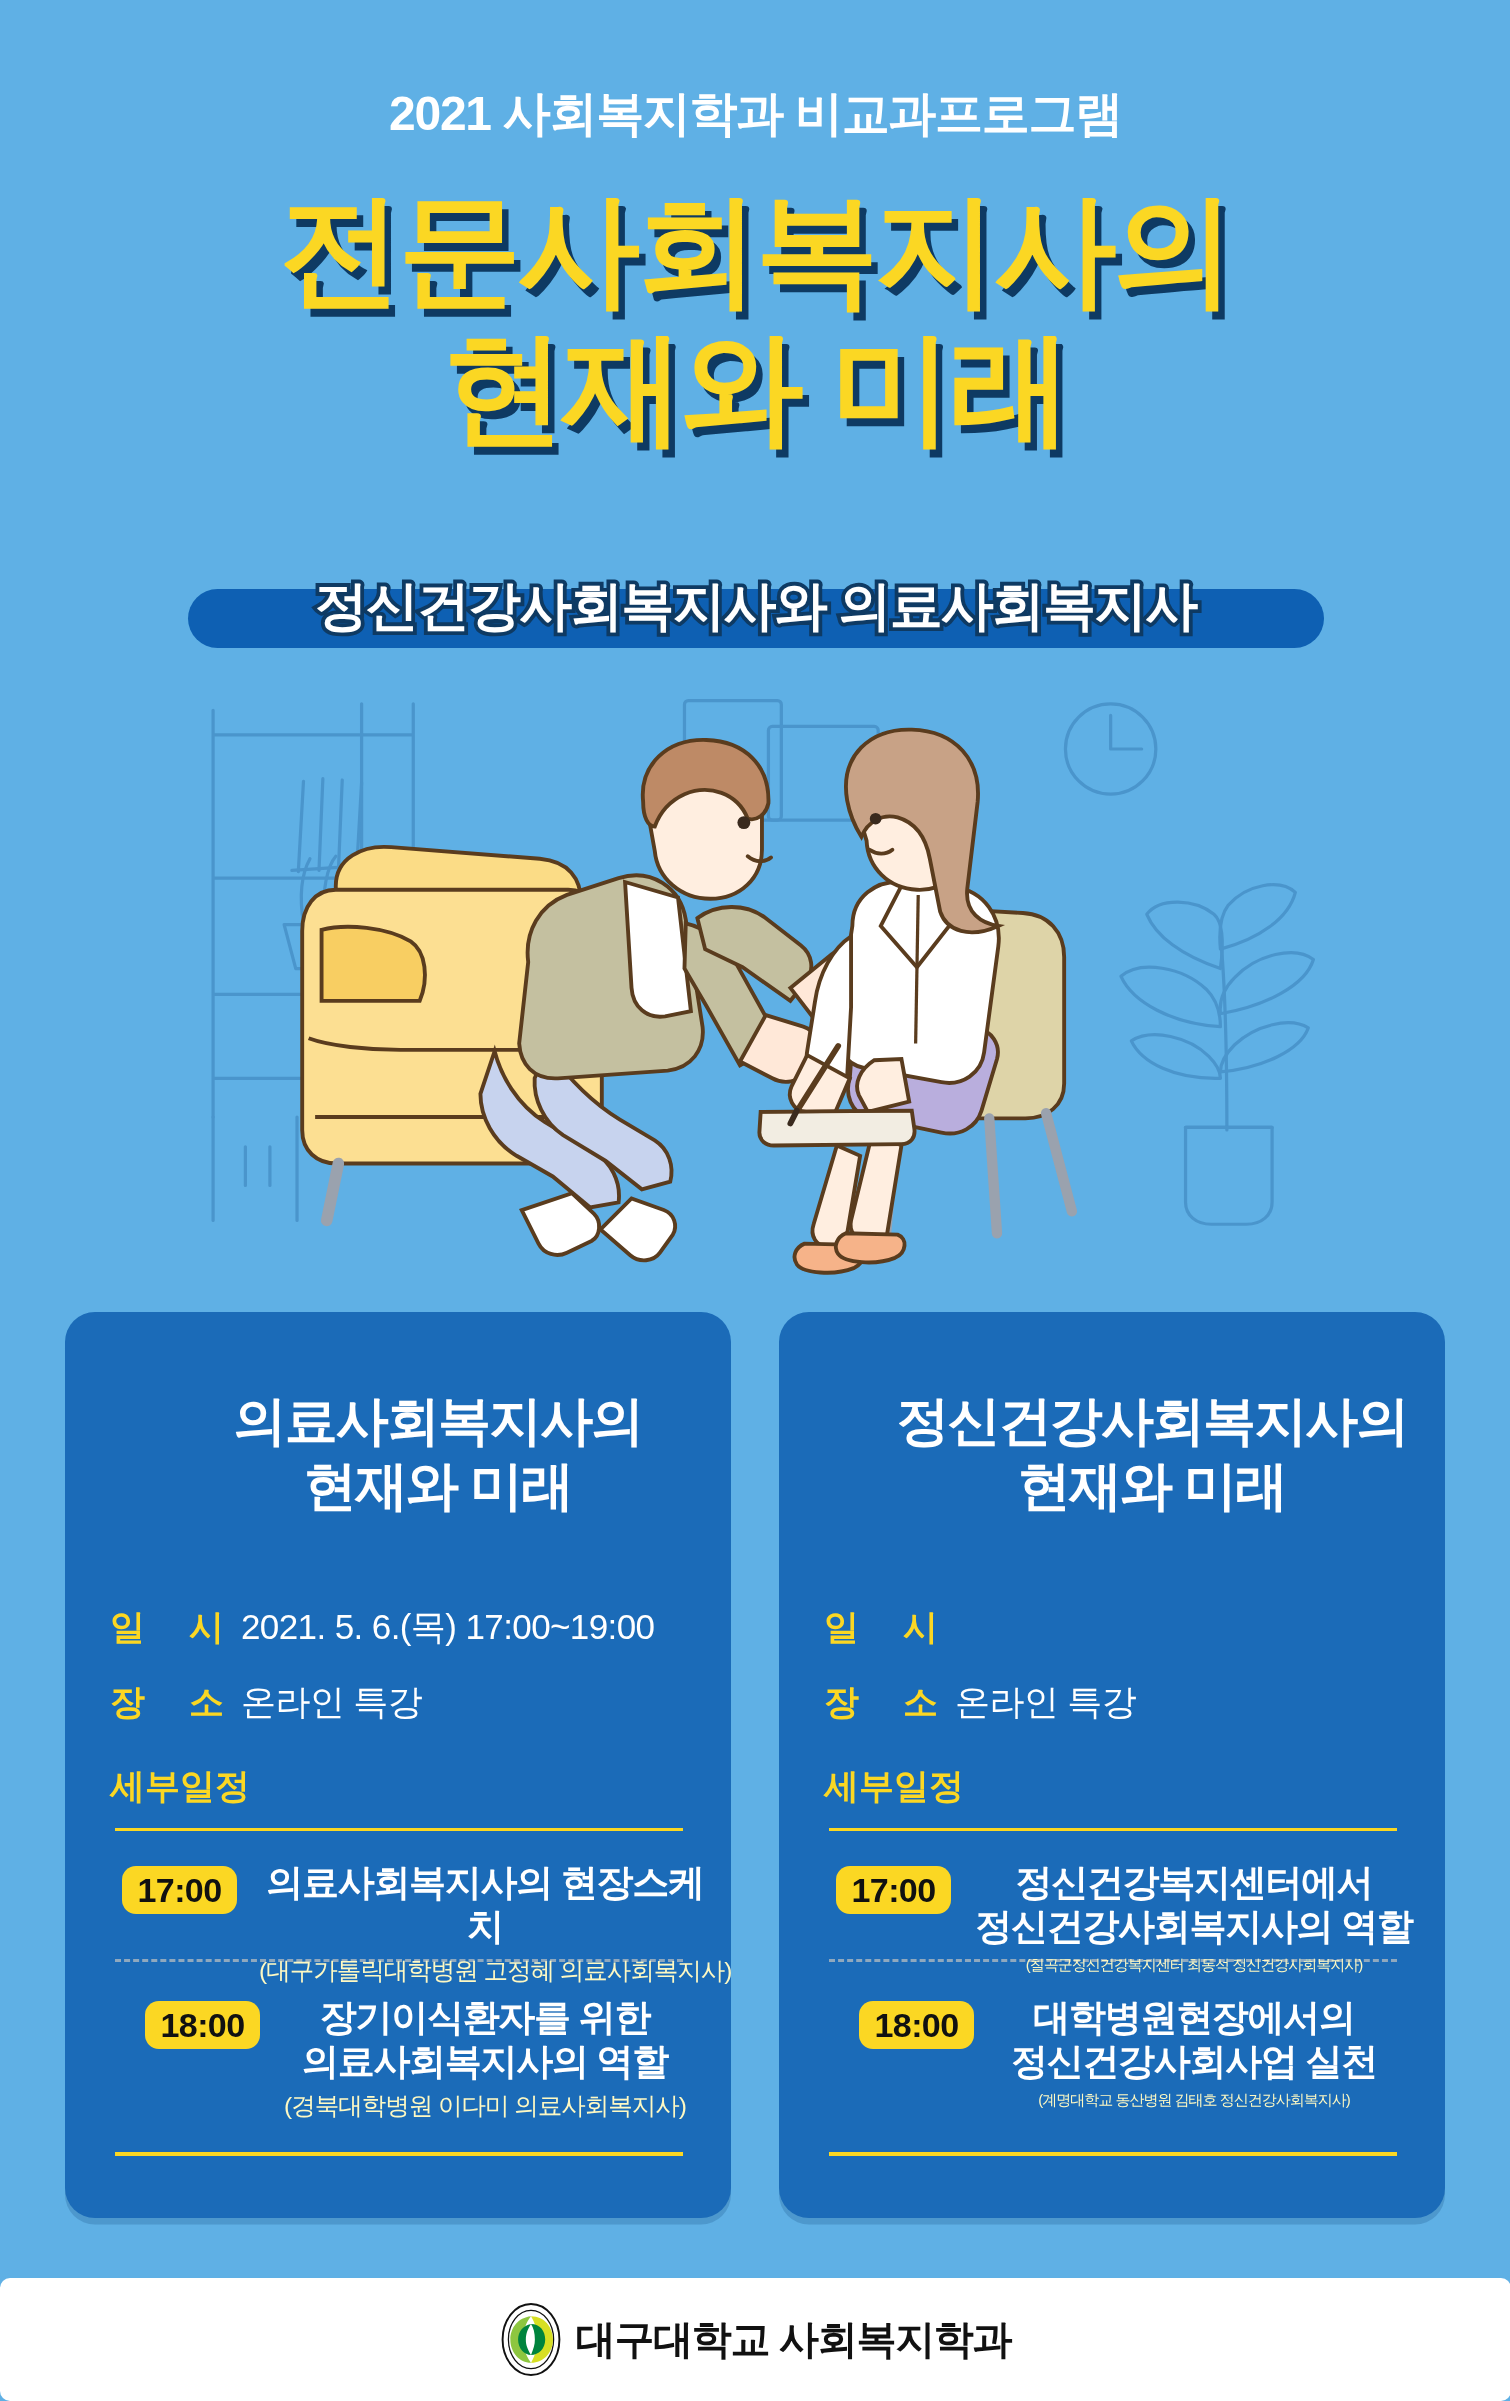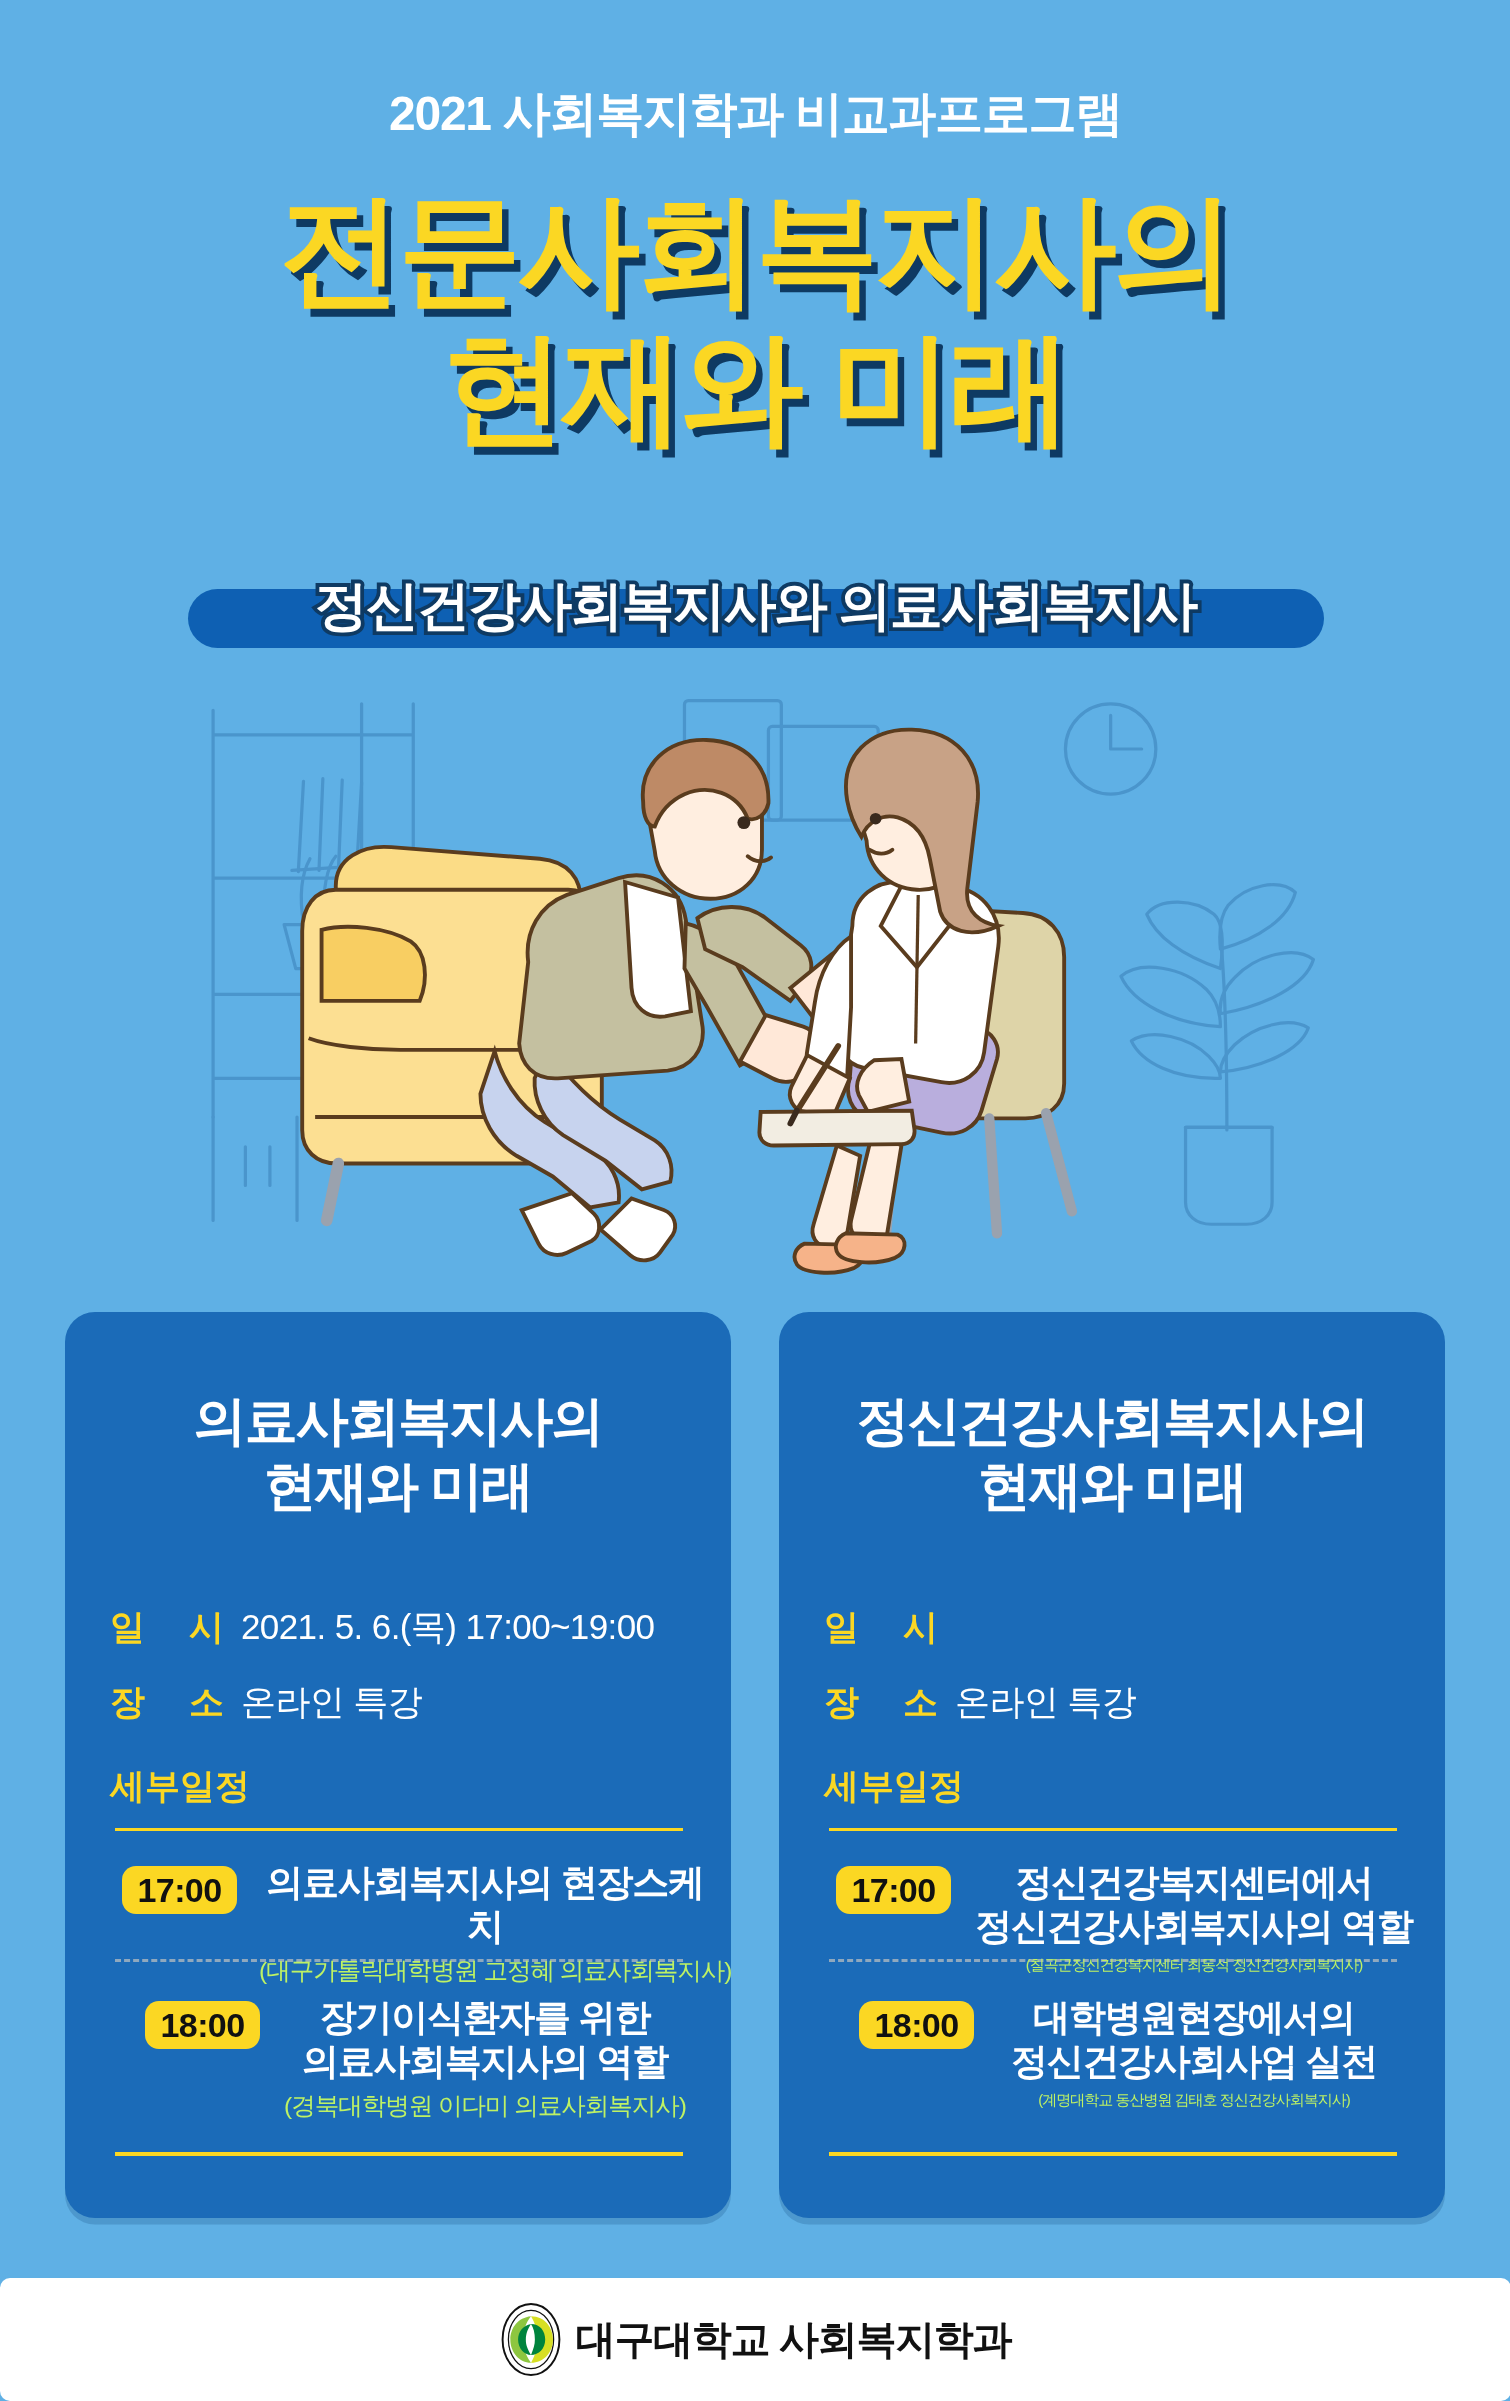--- a/index.html
+++ b/index.html
@@ -51,20 +51,21 @@
     background:#1B6BB8;border-radius:30px;
     box-shadow:0 6.5px 0 rgba(13,70,123,.22);
   }
   .card.left{left:65px;}
   .card.right{left:779px;}
 
   .card-title{
     position:absolute;left:0;top:77px;width:100%;text-align:center;
     color:#FFFFFF;font-size:53px;font-weight:bold;line-height:1.22;
     letter-spacing:-1.9px;
+    padding-left:40px;
   }
 
   .meta-row{position:absolute;left:45px;width:587px;display:flex;align-items:baseline;}
   .meta-row.r1{top:292px;}
   .meta-row.r2{top:367px;}
   .meta-k1{color:#FBD723;font-size:35px;font-weight:bold;width:37px;flex:none;}
   .meta-k2{color:#FBD723;font-size:35px;font-weight:bold;width:77px;flex:none;text-align:right;}
   .meta-v{color:#FFFFFF;font-size:35px;font-weight:normal;margin-left:17px;letter-spacing:-0.6px;}
 
   .sched-label{
@@ -86,21 +87,21 @@
     display:flex;align-items:center;justify-content:center;letter-spacing:-0.6px;
   }
   .badge.b-a{left:57px;}
   .badge.b-b{left:80px;}
   .slot-body{position:absolute;left:194px;width:452px;text-align:center;}
   .slot-body.wide{left:176px;width:478px;}
   .slot-title{
     color:#FFFFFF;font-size:37px;font-weight:bold;line-height:1.2;letter-spacing:-1.3px;
   }
   .slot-sub{
-    color:#bef264;font-size:24.5px;font-weight:normal;margin-top:6.5px;letter-spacing:-1px;
+    color:#fef9c3;font-size:24.5px;font-weight:normal;margin-top:6.5px;letter-spacing:-1px;
     line-height:1.2;white-space:nowrap;
   }
   .slot-sub.tiny{font-size:15px;}
 
   
   .footer{position:absolute;left:0;top:2278px;width:1511px;height:123px;background:#FFFFFF;
     display:flex;align-items:center;justify-content:center;border-radius:10px;}
   .logo-row{display:flex;align-items:center;gap:14px;}
   .emblem{width:62px;height:75px;flex:none;}
   .footer-text{color:#111111;font-size:40px;font-weight:bold;letter-spacing:-1.3px;}

